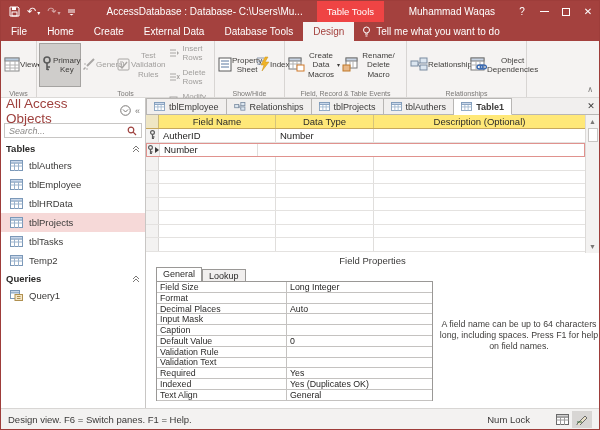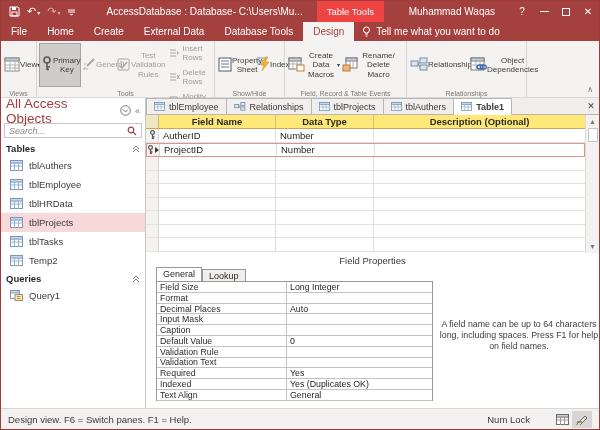--- a/index.html
+++ b/index.html
@@ -75,21 +75,21 @@
   .dtab { display:flex; align-items:center; gap:4px; padding:0 7px; font-size:9px; color:#3b3a39;
     border-right:1px solid #b8b6b4; border-top:1px solid #b8b6b4; background:#f1efee; }
   .dtab:first-child { border-left:1px solid #b8b6b4; }
   .dtab.active { background:#fff; font-weight:bold; border-bottom:1px solid #fff; margin-bottom:-1px; }
   .tab-close { margin-left:auto; width:16px; display:flex; align-items:center; justify-content:center;
     color:#3b3a39; font-size:9px; }
 
   
   .grid { position:absolute; left:145px; right:0; top:114px; height:138px; background:#fff; display:flex; }
   .grid-main { flex:1; display:flex; flex-direction:column; }
-  .g-hrow { display:flex; height:14px; background:#ffe878; border-bottom:1px solid #c8a85c;font-weight:bold; }
+  .g-hrow { display:flex; height:14px; background:#ffe878; border-bottom:1px solid #c8a85c; }
   .g-hsel { width:13px; background:#efe6c4; border-right:1px solid #cbb878; }
   .g-hcell { font-size:9.5px; color:#2b2a29; display:flex; align-items:center; justify-content:center;
     border-right:1px solid #d6c47a; }
   .g-row { display:flex; height:13.5px; border-bottom:1px solid #e4e2e0; position:relative; }
   .g-sel { width:13px; background:#f3f2f1; border-right:1px solid #d8d6d4; display:flex;
     align-items:center; justify-content:center; gap:0; }
   .g-cell { font-size:9.5px; color:#1f1e1d; display:flex; align-items:center; padding-left:4px;
     border-right:1px solid #e0dedc; }
   .c-name { width:117px; }
   .c-type { width:98px; }
@@ -536,21 +536,20 @@
     </div>
 
     <div class="g-row current">
       <span class="g-sel">
         <svg width="7" height="10" viewBox="0 0 7 10">
             <circle cx="3.5" cy="2.5" r="1.9" fill="none" stroke="#5a5a5a" stroke-width="1.2"></circle>
             <path d="M3.5 4.4V9M3.5 6.8h2M3.5 8.4h1.5" stroke="#5a5a5a" stroke-width="1.2"></path>
           </svg>
         <span class="cur-arrow"></span>
       </span>
-      <span class="g-cell c-name">ProjectID</span>
       <span class="g-cell c-type">Number</span>
       <span class="g-cell c-desc"></span>
     </div>
 
     <div class="g-row">
         <span class="g-sel"></span>
         <span class="g-cell c-name"></span>
         <span class="g-cell c-type"></span>
         <span class="g-cell c-desc"></span>
       </div>

